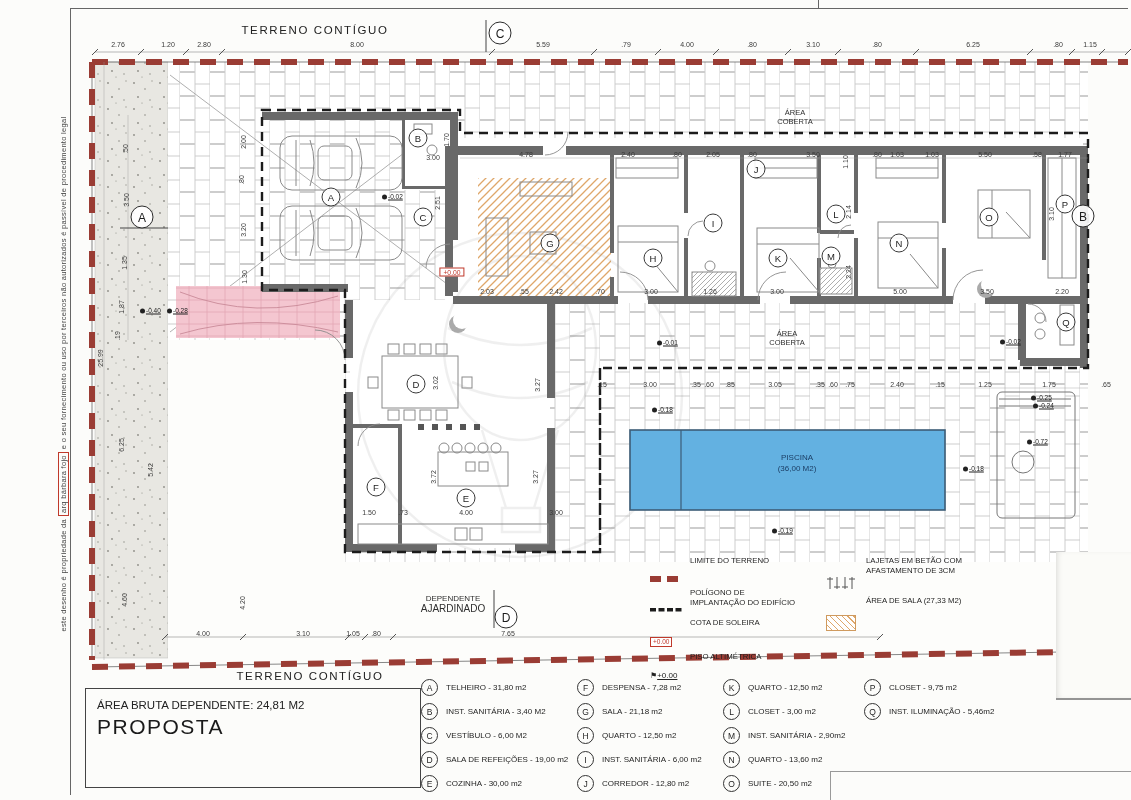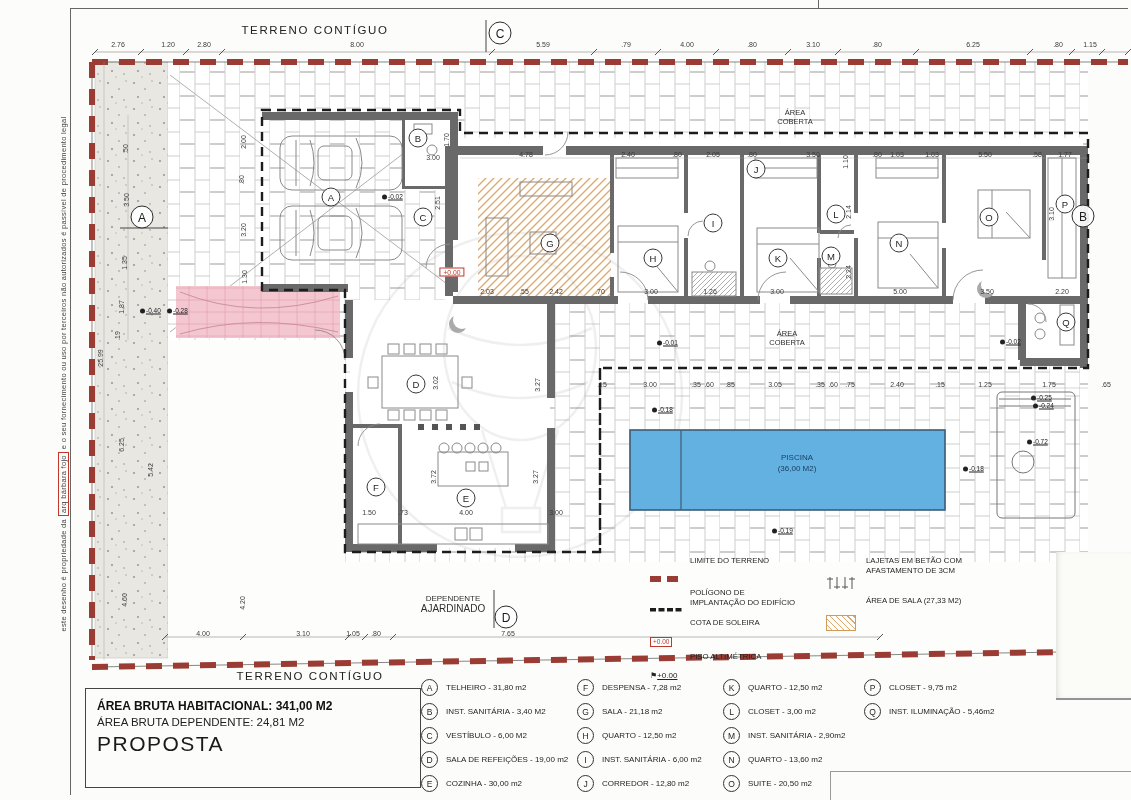--- a/index.html
+++ b/index.html
@@ -594,19 +594,18 @@
           <span>CLOSET - 9,75 m2</span>
         </div>
         <div class="rl-item">
           <span class="rl-circle">Q</span>
           <span>INST. ILUMINAÇÃO - 5,46m2</span>
         </div>
       </div>
     </div>
 
   <div class="title-block">
-    <div class="tb2">ÁREA BRUTA HABITACIONAL: 341,00 M2</div>
     <div class="tb3">ÁREA BRUTA DEPENDENTE: 24,81 M2</div>
     <div class="tb4">PROPOSTA</div>
   </div>
 
   <div class="white-overlay"></div>
 </div>
 
 </body></html>

